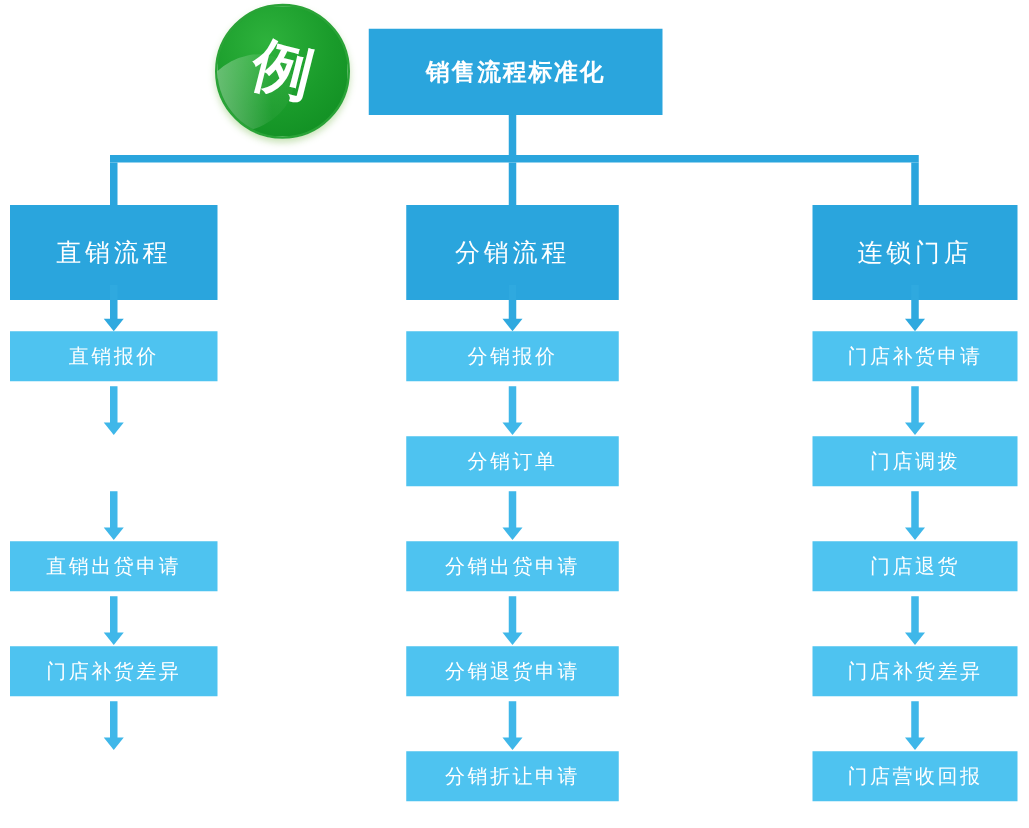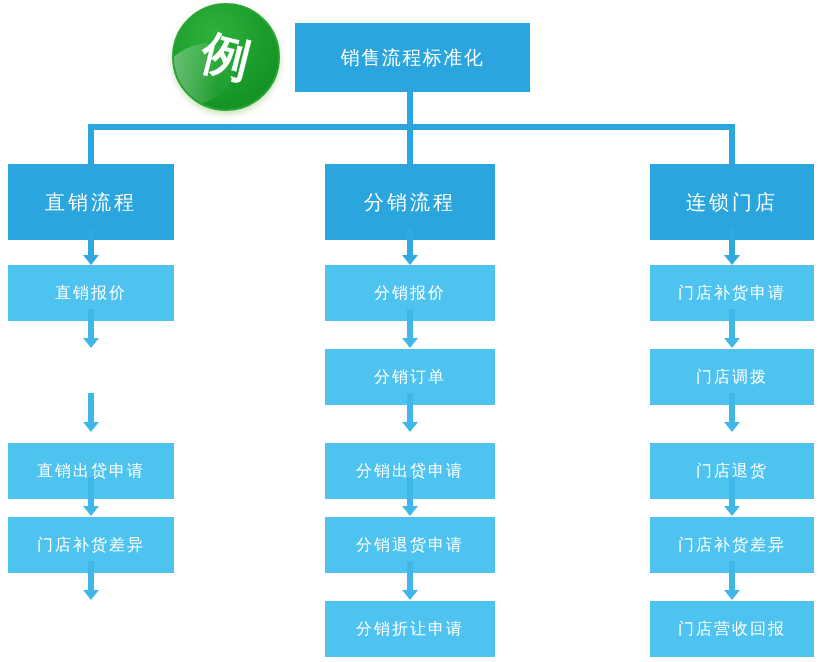--- a/index.html
+++ b/index.html
@@ -11,21 +11,21 @@
   .stem {left:407px;top:92px;width:6px;height:36px;}
   .hline{left:88px;top:124px;width:647px;height:6px;}
   .dropL{left:88px;top:130px;width:6px;height:34px;}
   .dropC{left:407px;top:130px;width:6px;height:34px;}
   .dropR{left:729px;top:130px;width:6px;height:34px;}
 
   
   .root-box{position:absolute;left:295px;top:23px;width:235px;height:69px;
     background:var(--header,#2aa5dd);color:var(--text,#fff);
     display:flex;align-items:center;justify-content:center;
-    font-size:19px;letter-spacing:1.5px;font-weight:normal;}
+    font-size:19px;letter-spacing:1.5px;font-weight:bold;}
 
   
   .badge{position:absolute;left:172px;top:3px;width:108px;height:108px;border-radius:50%;
     background:radial-gradient(circle at 38% 28%, #2eb23c 0%, #1a9c2b 52%, #0e8a20 100%);
     border:2px solid #2aa337;box-sizing:border-box;
     box-shadow:0 3px 6px rgba(130,190,90,.45);
     display:flex;align-items:center;justify-content:center;overflow:hidden;}
   .badge::before{content:"";position:absolute;left:-14%;bottom:6%;width:75%;height:55%;
     border-radius:50%;transform:rotate(-28deg);
     background:linear-gradient(115deg, rgba(255,255,255,.50), rgba(255,255,255,.04) 70%);}
@@ -35,25 +35,25 @@
   
   .col{position:absolute;top:164px;height:481px;}
   .col1{left:8px;width:166px;}
   .col2{left:325px;width:170px;}
   .col3{left:650px;width:164px;}
 
   .hbox{position:absolute;top:0;left:0;right:0;height:76px;
     background:var(--header,#2aa5dd);color:var(--text,#fff);
     display:flex;align-items:center;justify-content:center;
     font-size:20px;letter-spacing:3px;}
-  .ibox{position:absolute;left:0;right:0;height:56px;
+  .ibox{position:absolute;left:0;right:0;height:40px;
     background:var(--item,#4ec3f0);color:var(--text,#fff);
     display:flex;align-items:center;justify-content:center;
     font-size:16px;letter-spacing:2px;}
-  .r0{top:101px}.r1{top:185px}.r2{top:279px}.r3{top:353px}.r4{top:437px}
+  .r0{top:101px}.r1{top:185px}.r2{top:269px}.r3{top:353px}.r4{top:437px}
 
   
   .arrow{position:absolute;left:50%;margin-left:-8px;width:16px;}
   .arrow::before{content:"";position:absolute;left:5px;top:0;width:6px;
     height:calc(100% - 9px);background:var(--ac,var(--arrow-light,#3fb7e9));}
   .arrow::after{content:"";position:absolute;left:0;bottom:0;width:0;height:0;
     border-left:8px solid transparent;border-right:8px solid transparent;
     border-top:10px solid var(--ac,var(--arrow-light,#3fb7e9));}
   .a0{top:64px;height:37px;--ac:var(--arrow-dark,#2fa9df);}
   .a1{top:145px;height:39px;}

